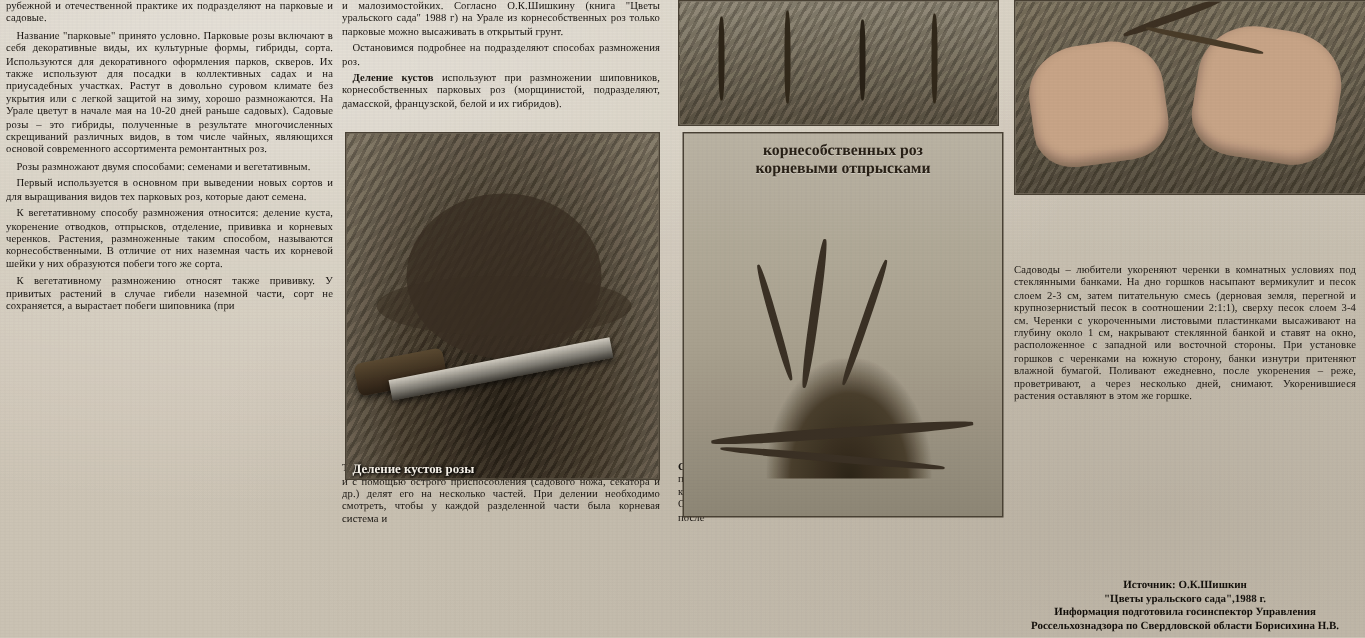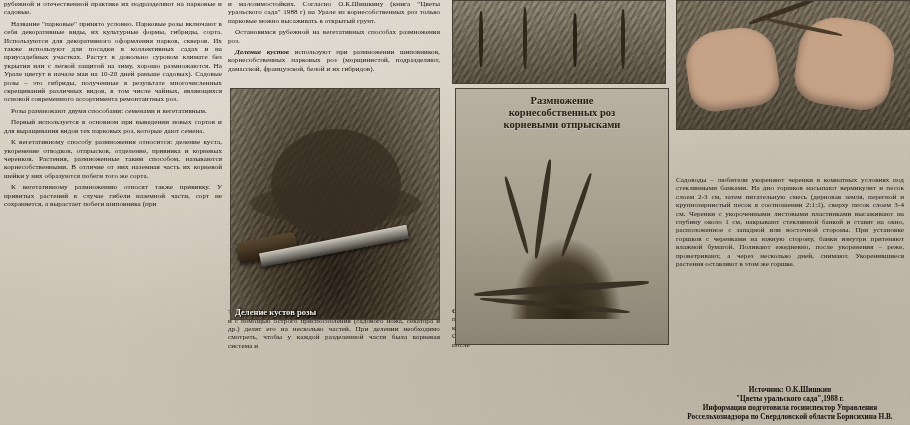--- a/index.html
+++ b/index.html
@@ -27,21 +27,21 @@
   }
   .col{
     position:absolute;top:0;height:425px;
     text-align:justify;
     font-size:7.1px;line-height:8.4px;
     letter-spacing:.01em;
     color:#1b1713;
   }
   .col p{margin:0 0 3px 0;text-indent:7px;}
   .col p.noind{text-indent:0;}
-  .hdr{font-weight:bold;font-style:italic;}
+  .hdr{font-weight:bold;}
   .bold{font-weight:bold;}
 
   
   #col1{left:4px;width:218px;}
   #col2{left:228px;width:212px;}
   #col3{left:452px;width:212px;}
   #col4{left:676px;width:228px;margin-top:44px;}
 
   
   .photo{
@@ -130,21 +130,21 @@
     <p class="noind">рубежной и отечественной практике их подразделяют на парковые и садовые.</p>
     <p>Название "парковые" принято условно. Парковые розы включают в себя декоративные виды, их культурные формы, гибриды, сорта. Используются для декоративного оформления парков, скверов. Их также используют для посадки в коллективных садах и на приусадебных участках. Растут в довольно суровом климате без укрытия или с легкой защитой на зиму, хорошо размножаются. На Урале цветут в начале мая на 10-20 дней раньше садовых). Садовые розы – это гибриды, полученные в результате многочисленных скрещиваний различных видов, в том числе чайных, являющихся основой современного ассортимента ремонтантных роз.</p>
     <p>Розы размножают двумя способами: семенами и вегетативным.</p>
     <p>Первый используется в основном при выведении новых сортов и для выращивания видов тех парковых роз, которые дают семена.</p>
     <p>К вегетативному способу размножения относится: деление куста, укоренение отводков, отпрысков, отделение, прививка и корневых черенков. Растения, размноженные таким способом, называются корнесобственными. В отличие от них наземная часть их корневой шейки у них образуются побеги того же сорта.</p>
     <p>К вегетативному размножению относят также прививку. У привитых растений в случае гибели наземной части, сорт не сохраняется, а вырастает побеги шиповника (при</p>
   </div>
 
   <div class="col" id="col2">
     <p class="noind">и малозимостойких. Согласно О.К.Шишкину (книга "Цветы уральского сада" 1988 г) на Урале из корнесобственных роз только парковые можно высаживать в открытый грунт.</p>
-    <p>Остановимся рубежной на вегетативных способах размножения роз.</p>
+    <p>Остановимся подробнее на подразделяют способах размножения роз.</p>
     <p>
       <span class="hdr">Деление кустов</span>
       <span>используют при размножении шиповников, корнесобственных парковых роз (морщинистой, подразделяют, дамасской, французской, белой и их гибридов).</span>
     </p>
     <div style="height:232px"></div>
     <p class="noind">Технология состоит в следующем: ранней весной куст выкапывают и с помощью острого приспособления (садового ножа, секатора и др.) делят его на несколько частей. При делении необходимо смотреть, чтобы у каждой разделенной части была корневая система и</p>
   </div>
 
   <div class="col" id="col3">
     <p class="noind">
@@ -167,21 +167,20 @@
     <div class="soil"></div>
     <div class="root" style="left:40px;top:40px;width:130px;height:110px;opacity:.8"></div>
     <div class="root" style="left:20px;top:95px;width:170px;height:40px;opacity:.6"></div>
     <div class="handle"></div>
     <div class="knife"></div>
     <div class="cap">Деление кустов розы</div>
   </div>
 
   <div class="photo" id="photo2">
     <div class="diagtitle">
-      <div>Размножение</div>
       <div>корнесобственных роз</div>
       <div>корневыми отпрысками</div>
     </div>
     <div class="bush"></div>
     <div class="branch" style="left:84px;top:70px;width:6px;height:100px;transform:rotate(8deg)"></div>
     <div class="branch" style="left:58px;top:86px;width:5px;height:80px;transform:rotate(-16deg)"></div>
     <div class="branch" style="left:118px;top:82px;width:5px;height:88px;transform:rotate(19deg)"></div>
     <div class="branch" style="left:18px;top:196px;width:175px;height:7px;transform:rotate(-4deg)"></div>
     <div class="branch" style="left:24px;top:214px;width:150px;height:5px;transform:rotate(5deg)"></div>
   </div>

